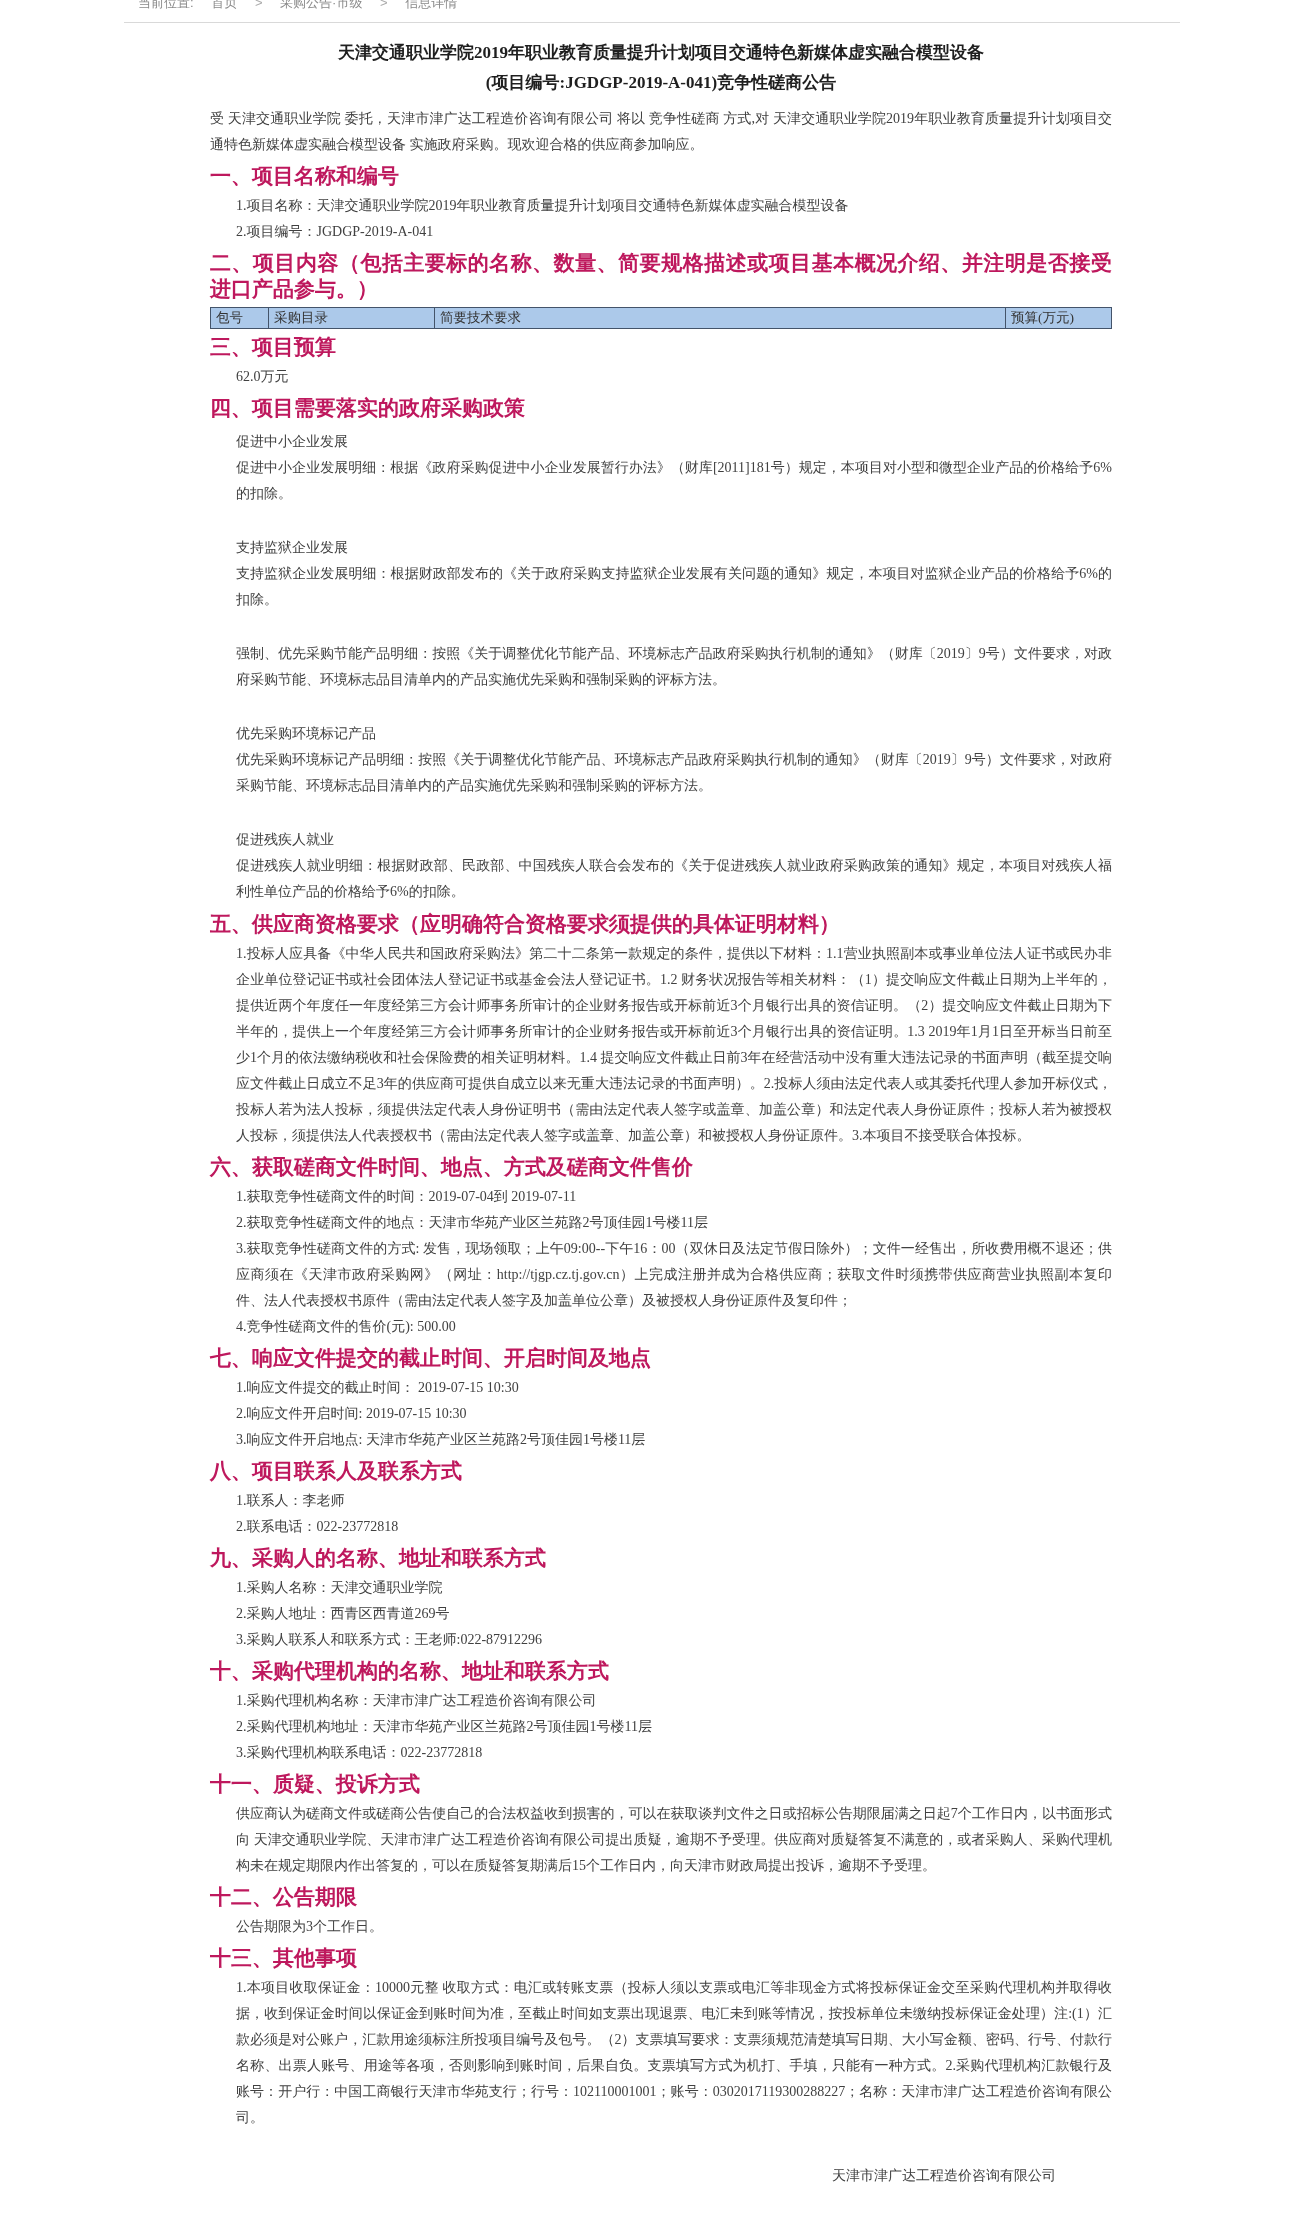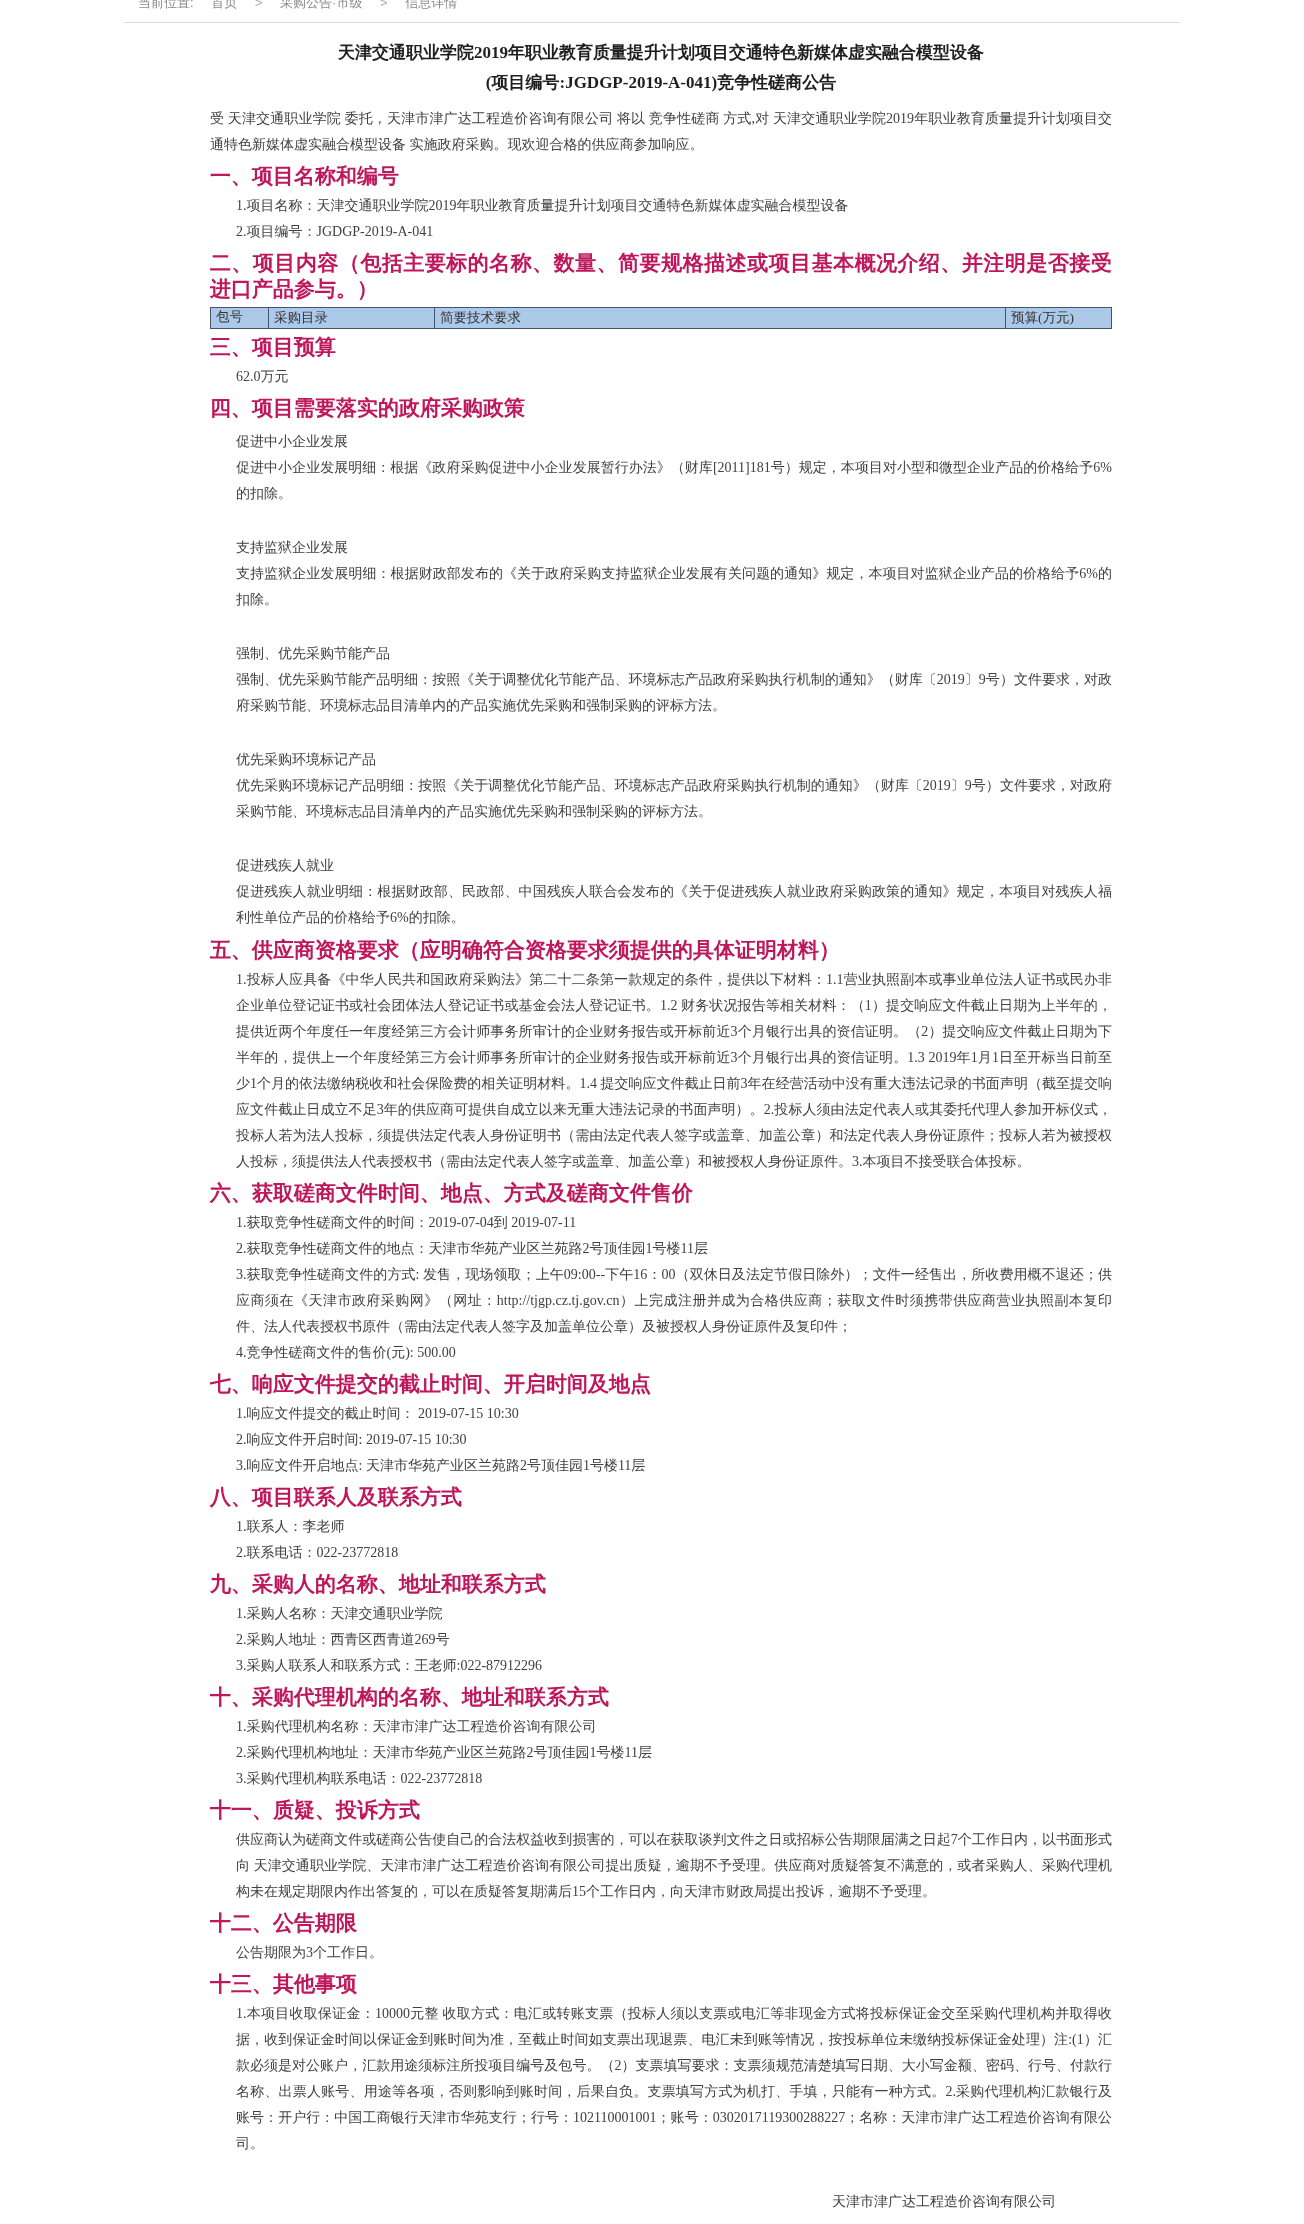--- a/index.html
+++ b/index.html
@@ -59,21 +59,21 @@
   }
   table.pkg th, table.pkg td {
     border: 1px solid #44546a;
     padding: 1px 5px;
     line-height: 18px;
     font-weight: normal;
     text-align: left;
     white-space: nowrap;
   }
   table.pkg th { background: #acc9ea; }
-  .col-pkg { width: 58px; font-family: Liberation Mono, monospace; }
+  .col-pkg { width: 58px; }
   .col-cat { width: 166px; }
   .col-budget { width: 106px; }
 
   .sig { margin-top: 32px; }
   .sig .company { text-align: right; padding-right: 56px; line-height: 26px; }
 </style>
 </head>
 <body>
 
 <div class="page">
@@ -124,21 +124,20 @@
       <div class="policy-blocks">
         <div class="policy-block">
           <p class="para">促进中小企业发展</p>
           <p class="para">促进中小企业发展明细：根据《政府采购促进中小企业发展暂行办法》（财库[2011]181号）规定，本项目对小型和微型企业产品的价格给予6%的扣除。</p>
         </div>
         <div class="policy-block">
           <p class="para">支持监狱企业发展</p>
           <p class="para">支持监狱企业发展明细：根据财政部发布的《关于政府采购支持监狱企业发展有关问题的通知》规定，本项目对监狱企业产品的价格给予6%的扣除。</p>
         </div>
         <div class="policy-block">
-          <p class="para">强制、优先采购节能产品</p>
           <p class="para">强制、优先采购节能产品明细：按照《关于调整优化节能产品、环境标志产品政府采购执行机制的通知》（财库〔2019〕9号）文件要求，对政府采购节能、环境标志品目清单内的产品实施优先采购和强制采购的评标方法。</p>
         </div>
         <div class="policy-block">
           <p class="para">优先采购环境标记产品</p>
           <p class="para">优先采购环境标记产品明细：按照《关于调整优化节能产品、环境标志产品政府采购执行机制的通知》（财库〔2019〕9号）文件要求，对政府采购节能、环境标志品目清单内的产品实施优先采购和强制采购的评标方法。</p>
         </div>
         <div class="policy-block">
           <p class="para">促进残疾人就业</p>
           <p class="para">促进残疾人就业明细：根据财政部、民政部、中国残疾人联合会发布的《关于促进残疾人就业政府采购政策的通知》规定，本项目对残疾人福利性单位产品的价格给予6%的扣除。</p>
         </div>

